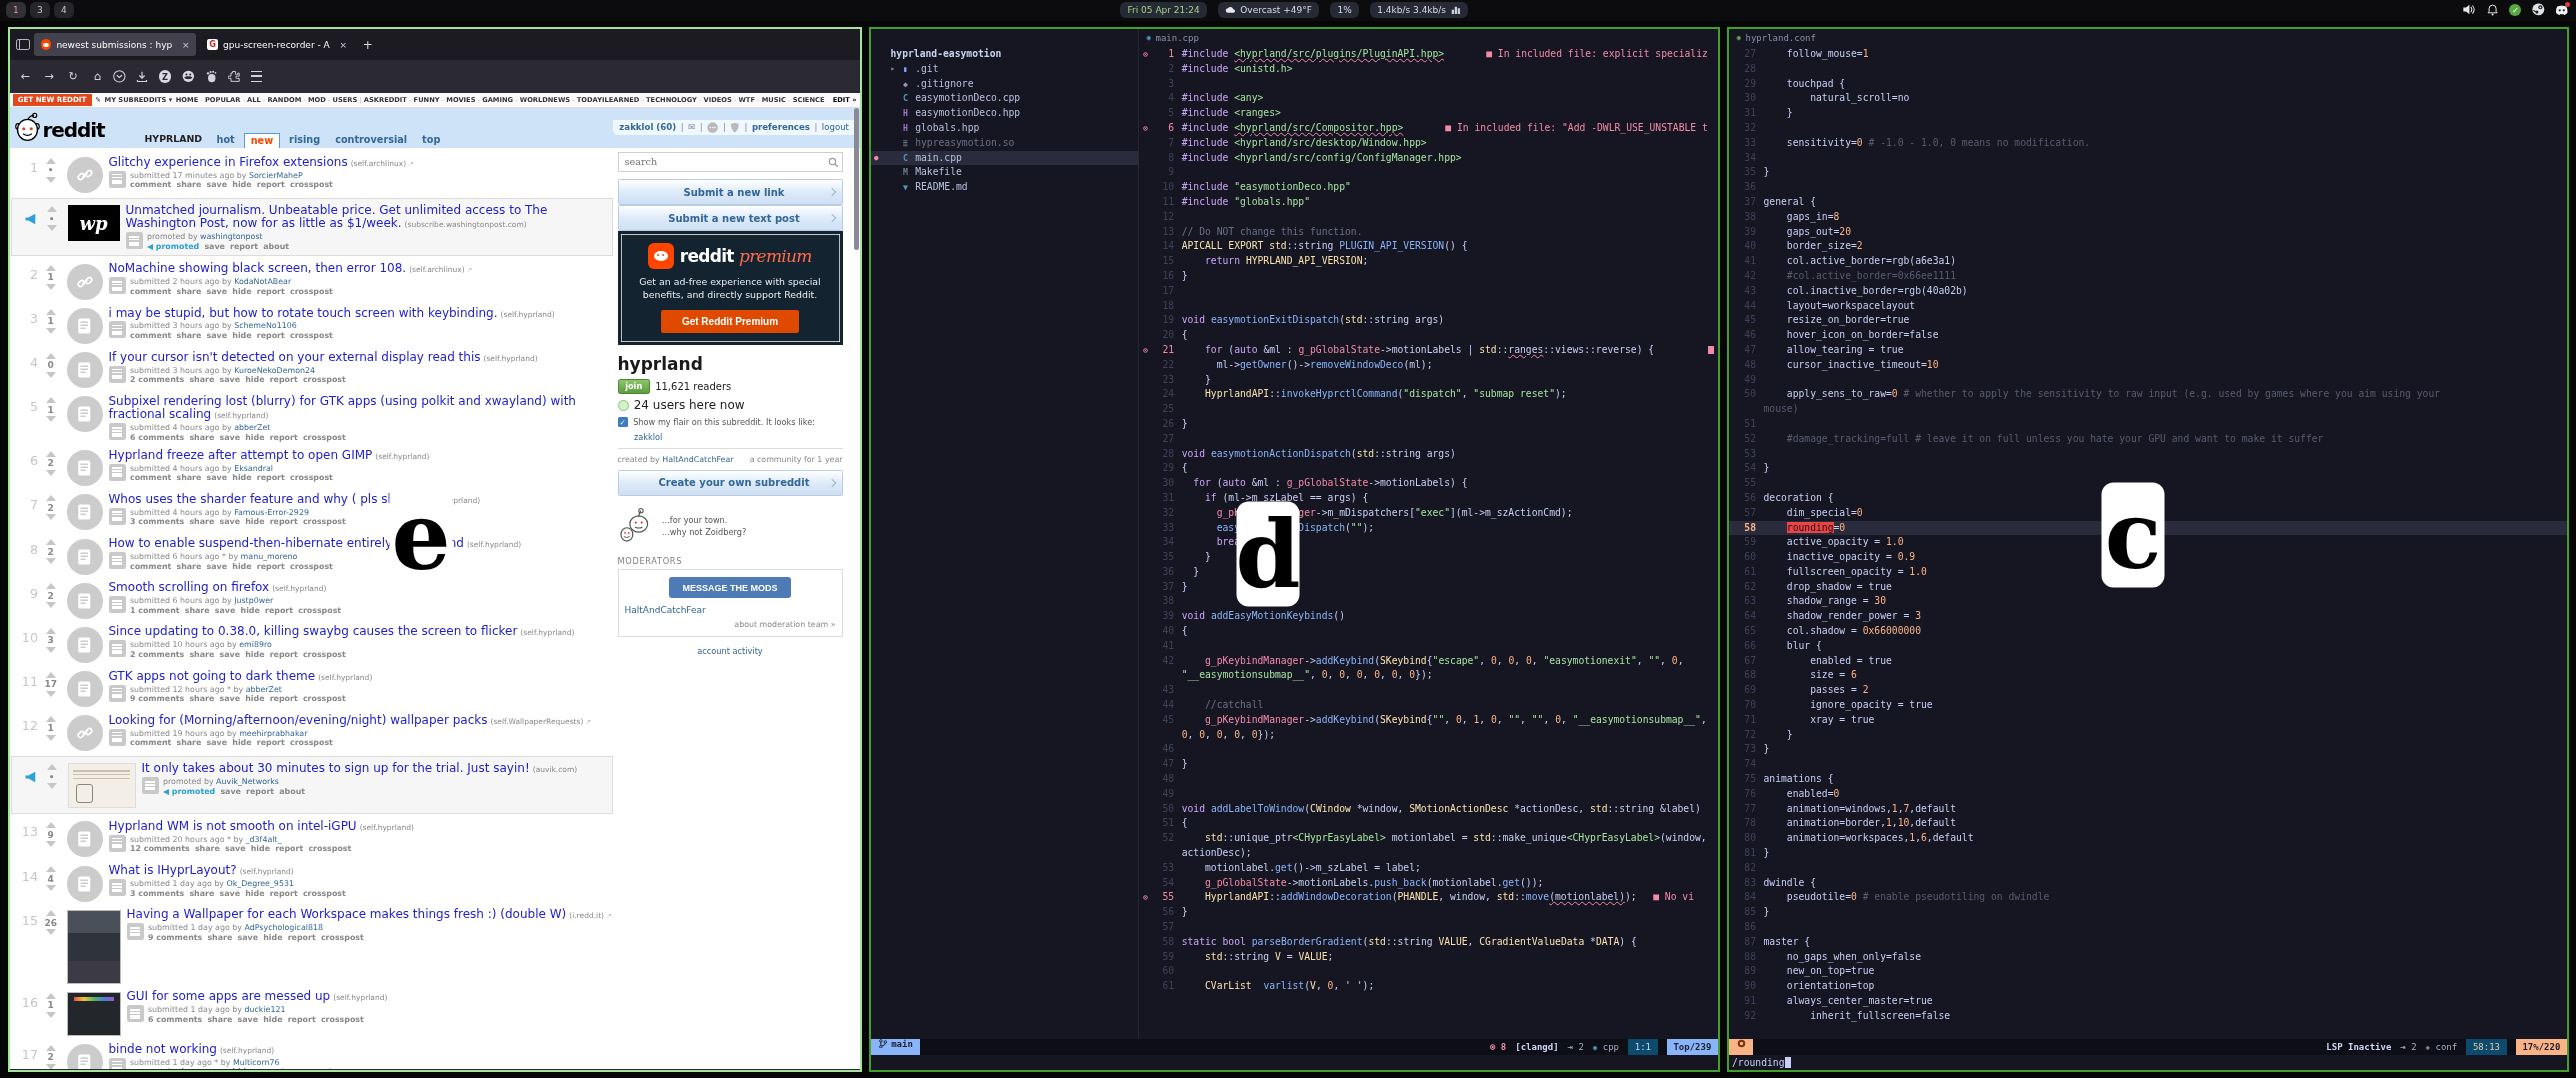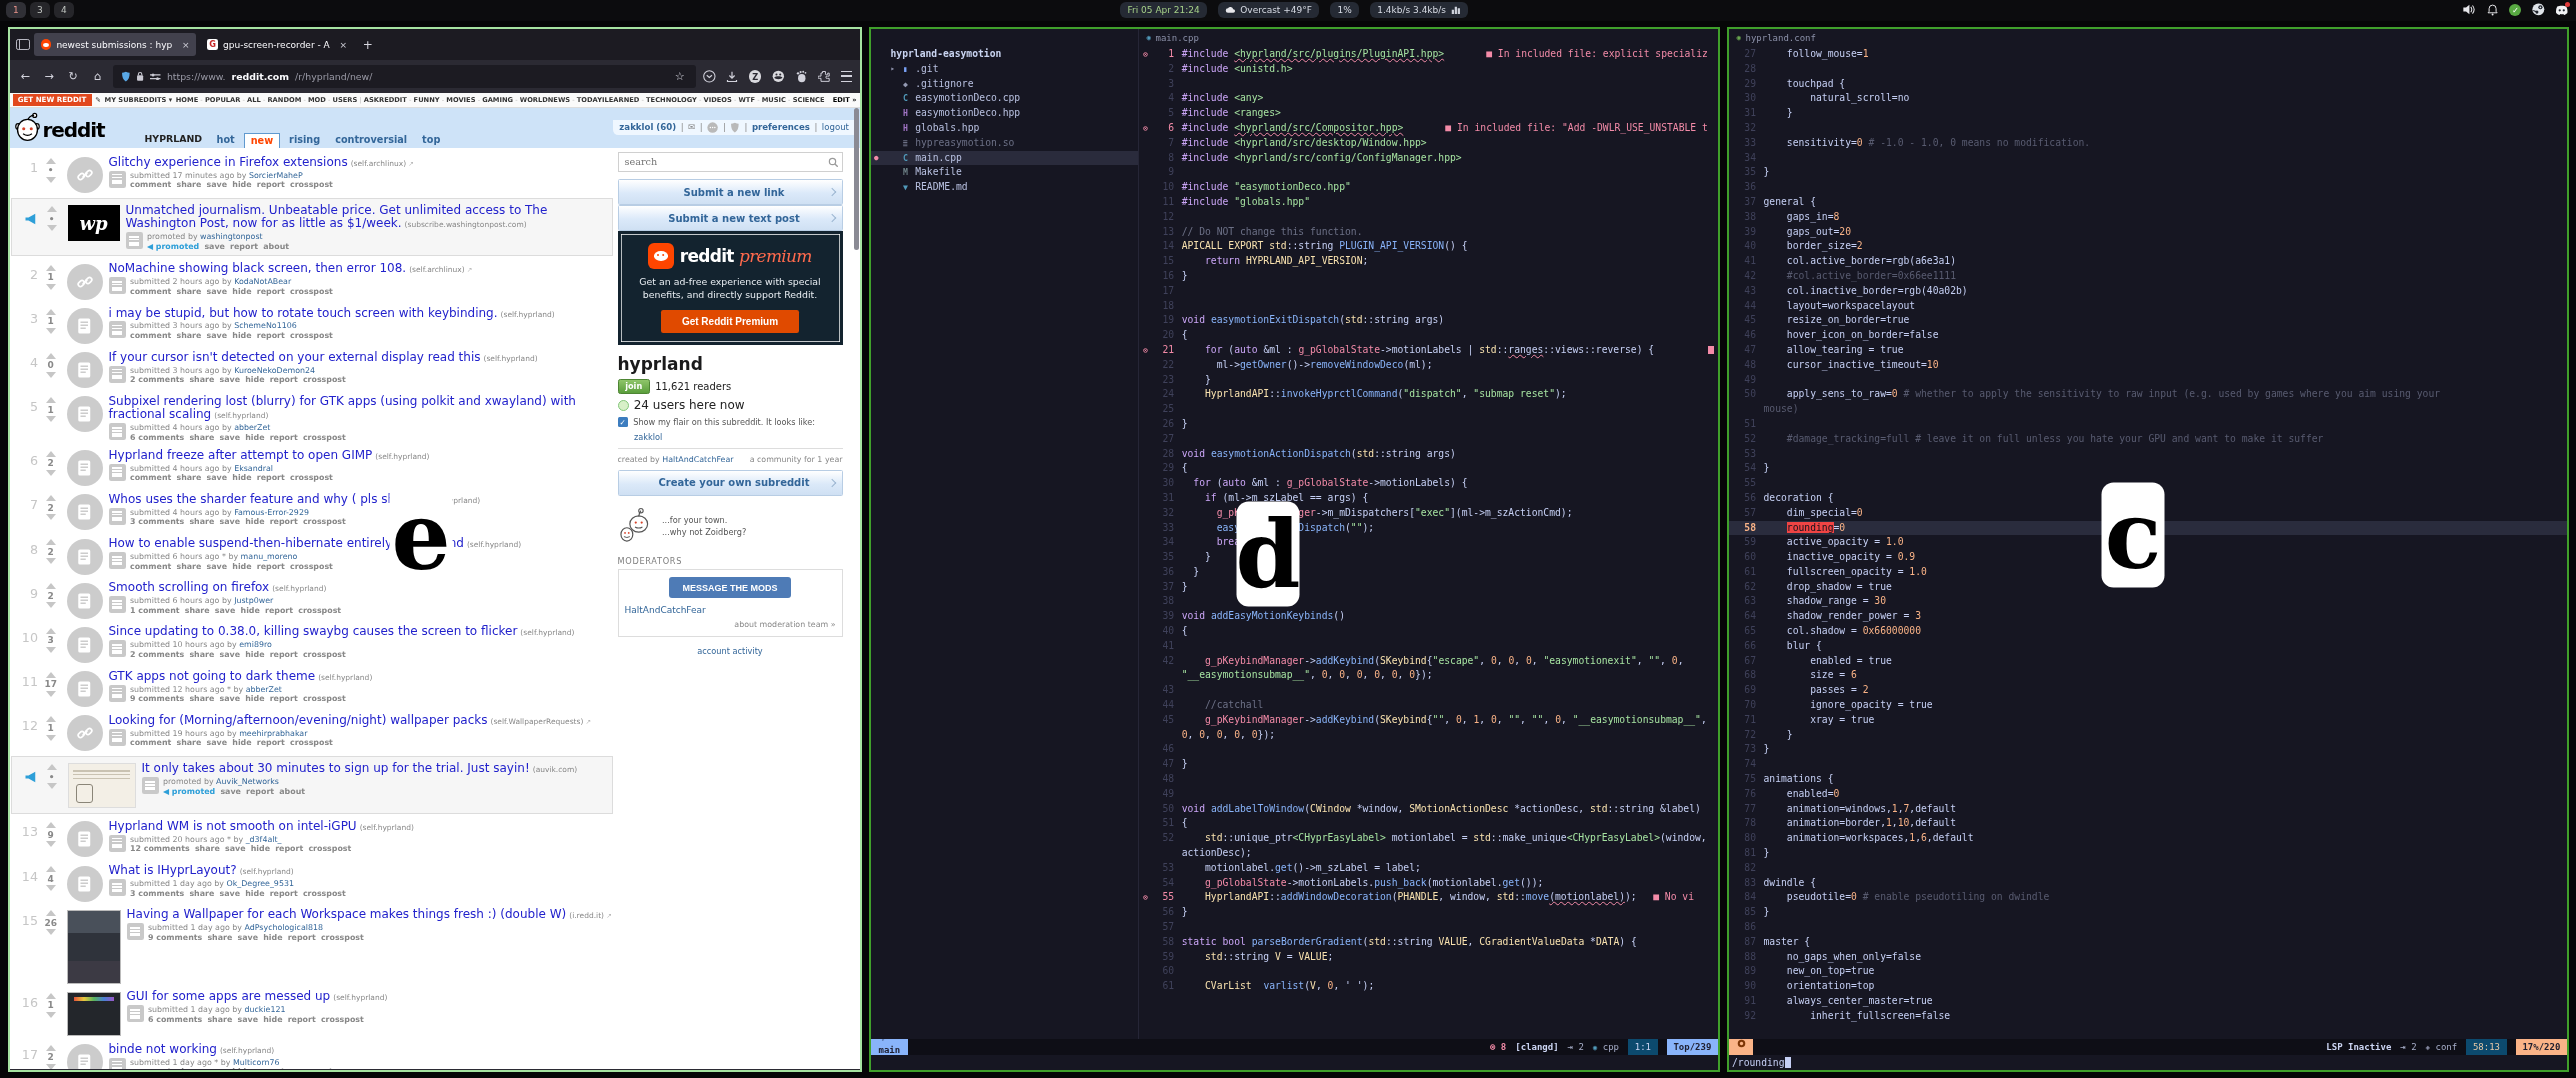--- a/index.html
+++ b/index.html
@@ -177,21 +177,21 @@
   .c-kw{color:#cba6f7;} .c-str{color:#a6e3a1;} .c-com{color:#6c7086;} .c-num{color:#fab387;}
   .c-fn{color:#89b4fa;} .c-type{color:#f9e2af;} .c-ns{color:#f9e2af;} .c-red{color:#f38ba8;}
   .undl{text-decoration:underline;text-decoration-style:wavy;text-decoration-color:#f38ba8;text-decoration-thickness:0.7px;}
   .diag{color:#f38ba8;margin-left:42px;white-space:nowrap;}
   .diag.short{margin-left:16.5px;}
   .diag-mark{position:absolute;right:3.7px;top:3px;width:6px;height:8.2px;background:#f38ba8;}
   .k-com{color:#585b70;}
   .match{background:#ef4444;color:#11111b;}
   .statusline{position:absolute;left:0;right:0;bottom:15px;height:16.5px;background:#0e0e16;display:flex;
     align-items:center;font-family:"DejaVu Sans Mono",monospace;font-size:9px;color:#a6adc8;}
-  .sl-seg{height:16.5px;display:flex;align-items:flex-start;padding:0 7.5px;gap:4.5px;font-weight:bold;flex-direction:column;}
+  .sl-seg{height:16.5px;display:flex;align-items:flex-start;padding:0 7.5px;gap:4.5px;font-weight:bold;}
   .sl-blue{background:#89b4fa;color:#1e1e2e;}
   .sl-orange{background:#fab387;color:#1e1e2e;}
   .sl-right{margin-left:auto;display:flex;align-items:center;gap:9px;padding-right:0;}
   .sl-err{color:#f38ba8;font-weight:bold;}
   .sl-bold{color:#cdd6f4;font-weight:bold;}
   .sl-cell{background:#0c4a6e;color:#cdd6f4;padding:0 6.7px;height:16.5px;display:flex;align-items:center;}
   .sl-cell.accent-blue{background:#89b4fa;color:#1e1e2e;font-weight:bold;}
   .sl-cell.accent-orange{background:#fab387;color:#1e1e2e;font-weight:bold;}
   .ft-ic{color:#519aba;font-size:7.5px;}
   .cmdline{position:absolute;left:0;right:0;bottom:0;height:15px;background:#161622;color:#c6d0f5;
@@ -278,39 +278,20 @@
         <span class="tab-title">gpu-screen-recorder - A</span>
         <span class="tclose">×</span>
       </div>
       <div class="newtab">+</div>
     </div>
     <div id="ff-navbar">
       <div class="navic">←</div>
       <div class="navic">→</div>
       <div class="navic">↻</div>
       <div class="navic">⌂</div>
-      <div id="urlbar">
-        <svg width="9.7" height="11.2" viewBox="0 0 14 16">
-            <path d="M7 1C5 2 3 2.5 1.5 2.5 1.5 9 3 13 7 15c4-2 5.5-6 5.5-12.5C11 2.5 9 2 7 1z" fill="#59a8e6"></path>
-          </svg>
-        <svg width="8.2" height="10.5" viewBox="0 0 12 15">
-            <rect x="1.5" y="6" width="9" height="8" rx="1.5" fill="#c9c9d2"></rect>
-            <path d="M3.5 6V4.5a2.5 2.5 0 0 1 5 0V6" stroke="#c9c9d2" fill="none" stroke-width="1.6"></path>
-          </svg>
-        <svg width="10.5" height="7.5" viewBox="0 0 14 10">
-            <path d="M0 2.5h14M0 7.5h14" stroke="#c9c9d2" stroke-width="1.4"></path>
-            <circle cx="4" cy="2.5" r="2" fill="#c9c9d2"></circle>
-            <circle cx="10" cy="7.5" r="2" fill="#c9c9d2"></circle>
-          </svg>
-        <span class="url-dim">https://www.</span>
-          <span class="url-host">reddit.com</span>
-          <span class="url-dim">/r/hyprland/new/</span>
-        <span class="spacer"></span>
-        <span class="navic">☆</span>
-      </div>
       <div class="tool-ics">
         <svg width="12.7" height="12.7" viewBox="0 0 17 17">
             <circle cx="8.5" cy="8.5" r="7.6" fill="none" stroke="#d2d2dc" stroke-width="1.4"></circle>
             <path d="M5 7l3.5 3L12 7" fill="none" stroke="#d2d2dc" stroke-width="1.6"></path>
           </svg>
         <svg width="12" height="12" viewBox="0 0 16 16">
             <path d="M8 1v8M4.5 6L8 9.5 11.5 6" stroke="#d2d2dc" fill="none" stroke-width="1.6"></path>
             <path d="M2 12v2h12v-2" stroke="#d2d2dc" fill="none" stroke-width="1.6"></path>
           </svg>
         <div class="circle-badge">Z</div>

